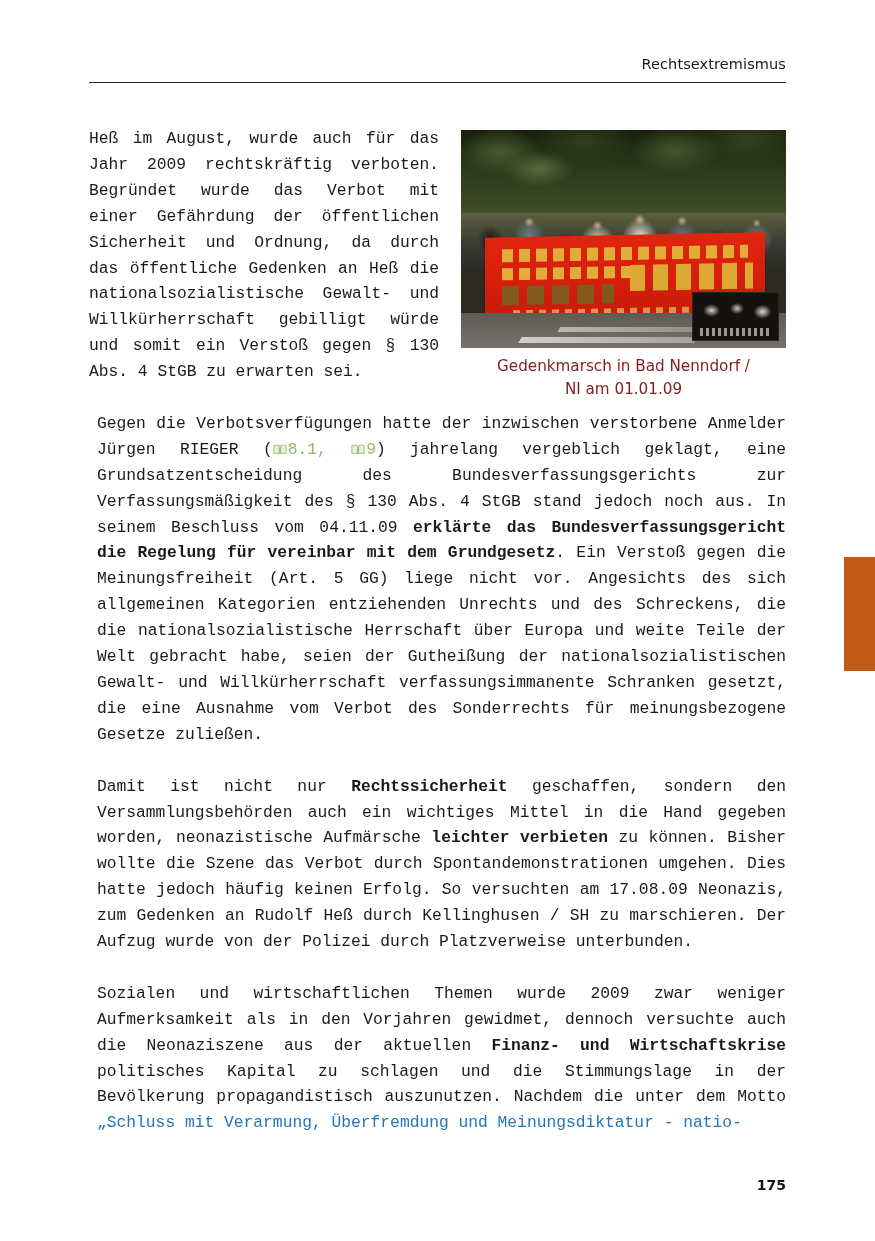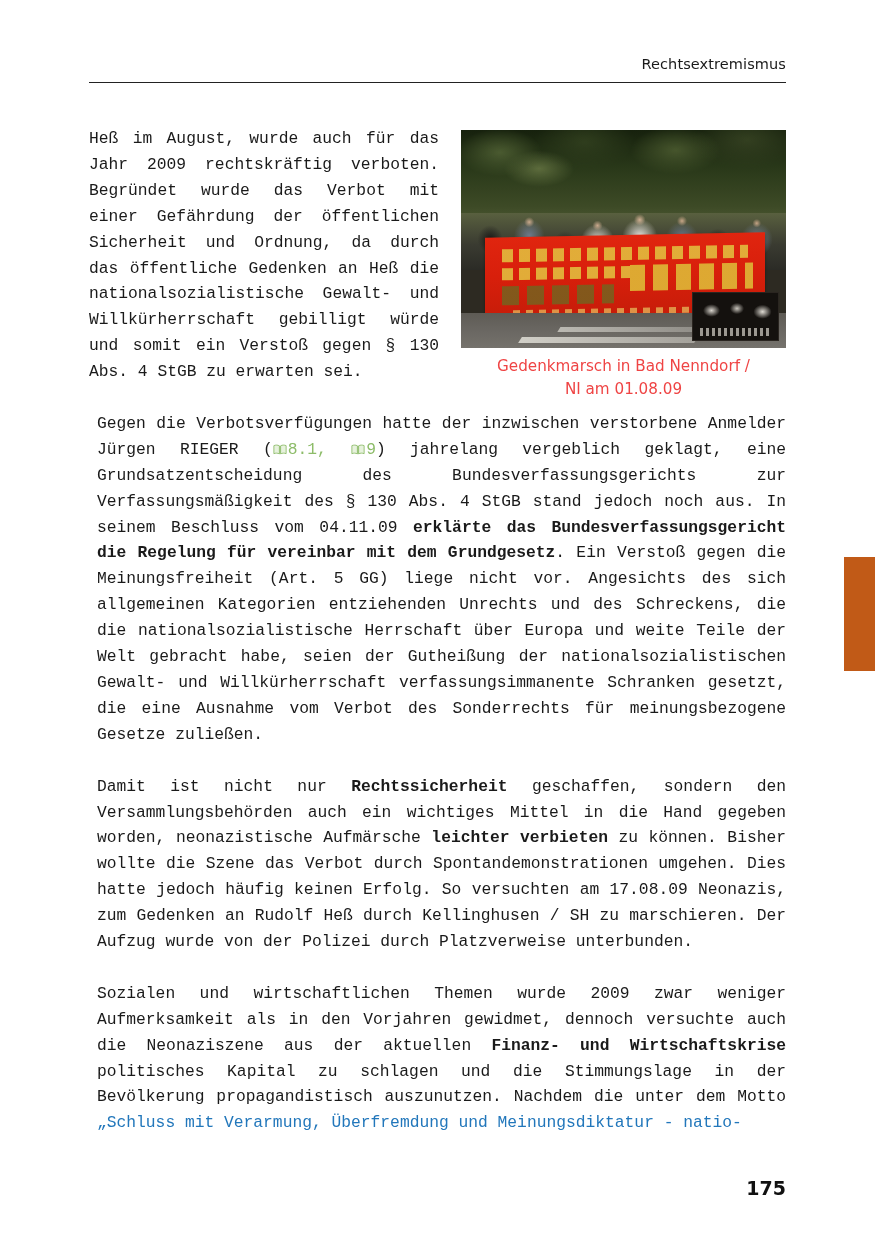--- a/index.html
+++ b/index.html
@@ -176,21 +176,21 @@
     position:absolute; left:8%; bottom:10%; width:84%; height:16%;
     background: repeating-linear-gradient(90deg,
       rgba(190,186,178,.8) 0px, rgba(190,186,178,.8) 3px,
       rgba(190,186,178,0) 3px, rgba(190,186,178,0) 6px);
   }
   .caption {
     margin-top: 7px;
     text-align: center;
     font-size: 15.2px;
     line-height: 23px;
-    color: #ef4444;
+    color: #7f1d1d;
   }
 
   
   .ref { color: #8dbc69; white-space: nowrap; }
   .book-icon {
     display: inline-block;
     width: 14px;
     height: 11px;
     vertical-align: -1px;
     margin-right: 1px;
@@ -207,21 +207,21 @@
     background: #c15a17;
   }
 
   
   .folio {
     position: absolute;
     left: 89px;
     top: 1177px;
     width: 697px;
     text-align: right;
-    font-size: 19px;
+    font-size: 14px;
     font-weight: bold;
     color: #111111;
   }
 </style>
 </head>
 <body>
 
 <div class="page">
 
   <div class="runhead">Rechtsextremismus</div>
@@ -238,21 +238,21 @@
           <div class="ph-banner-l2"></div>
           <div class="ph-banner-l3"></div>
           <div class="ph-banner-l4"></div>
           <div class="ph-banner-l5"></div>
         </div>
         <div class="ph-road"></div>
         <div class="ph-watermark"></div>
       </div>
       <div class="caption">
         <span>Gedenkmarsch in Bad Nenndorf /</span><br>
-        <span>NI am 01.08.09</span>
+        <span>NI am 01.01.09</span>
       </div>
     </div>
 
     <p class="body"><span>Heß im August, wurde auch für das Jahr 2009 rechtskräftig verboten. Begründet wurde das Verbot mit einer Gefährdung der öffentlichen Sicherheit und Ordnung, da durch das öffentliche Gedenken an Heß die nationalsozialistische Gewalt- und Willkürherrschaft gebilligt würde und somit ein Verstoß gegen § 130 Abs. 4 StGB zu erwarten sei.</span></p>
 
     <p class="body"><span>Gegen die Verbotsverfügungen hatte der inzwischen verstorbene Anmelder Jürgen RIEGER (</span><span class="ref"><span class="book-icon"><svg viewBox="0 0 16 12" width="14" height="11" xmlns="http://www.w3.org/2000/svg">
               <path d="M1 1.6c2-0.9 4.3-0.9 6.3 0.2V11c-2-1.1-4.3-1.1-6.3-0.2z" fill="#e7f2dd" stroke="#8dbc69" stroke-width="1"></path>
               <path d="M15 1.6c-2-0.9-4.3-0.9-6.3 0.2V11c2-1.1 4.3-1.1 6.3-0.2z" fill="#e7f2dd" stroke="#8dbc69" stroke-width="1"></path>
               <line x1="8" y1="2" x2="8" y2="11" stroke="#8dbc69" stroke-width="1"></line>
             </svg></span><span>8.1,</span></span> <span class="ref"><span class="book-icon"><svg viewBox="0 0 16 12" width="14" height="11" xmlns="http://www.w3.org/2000/svg">

